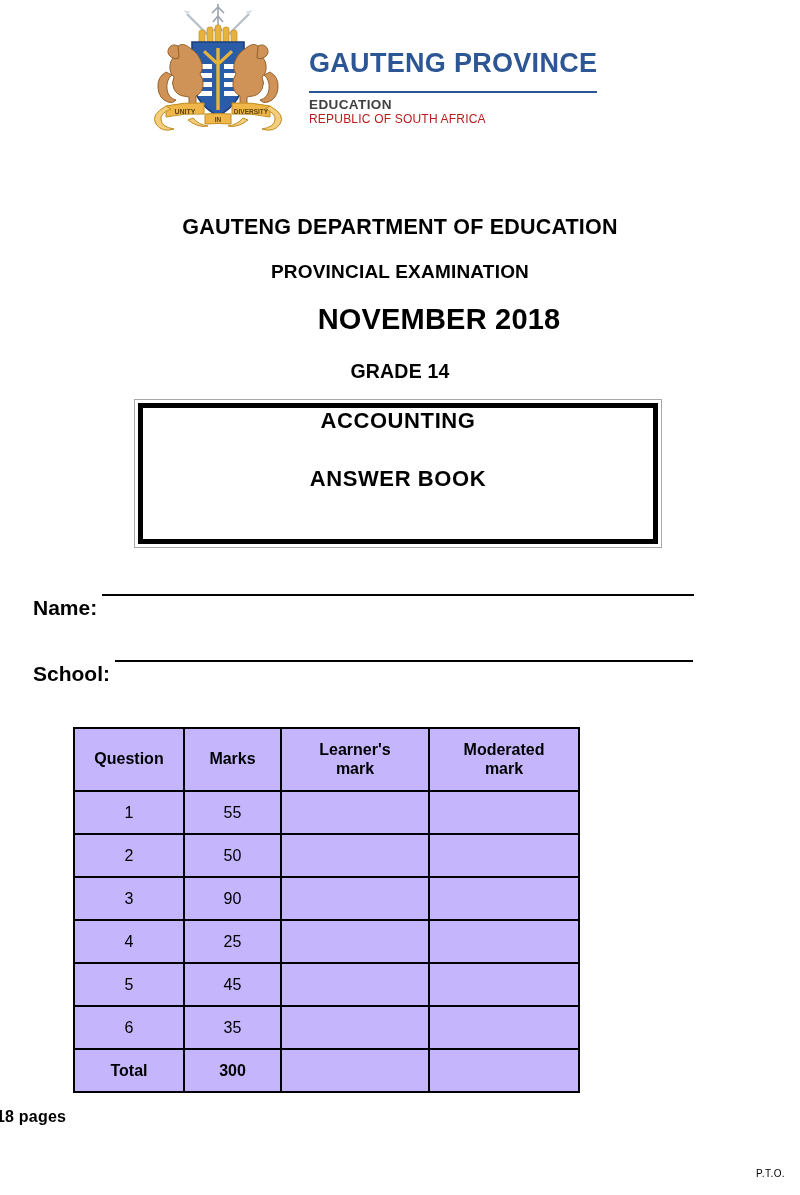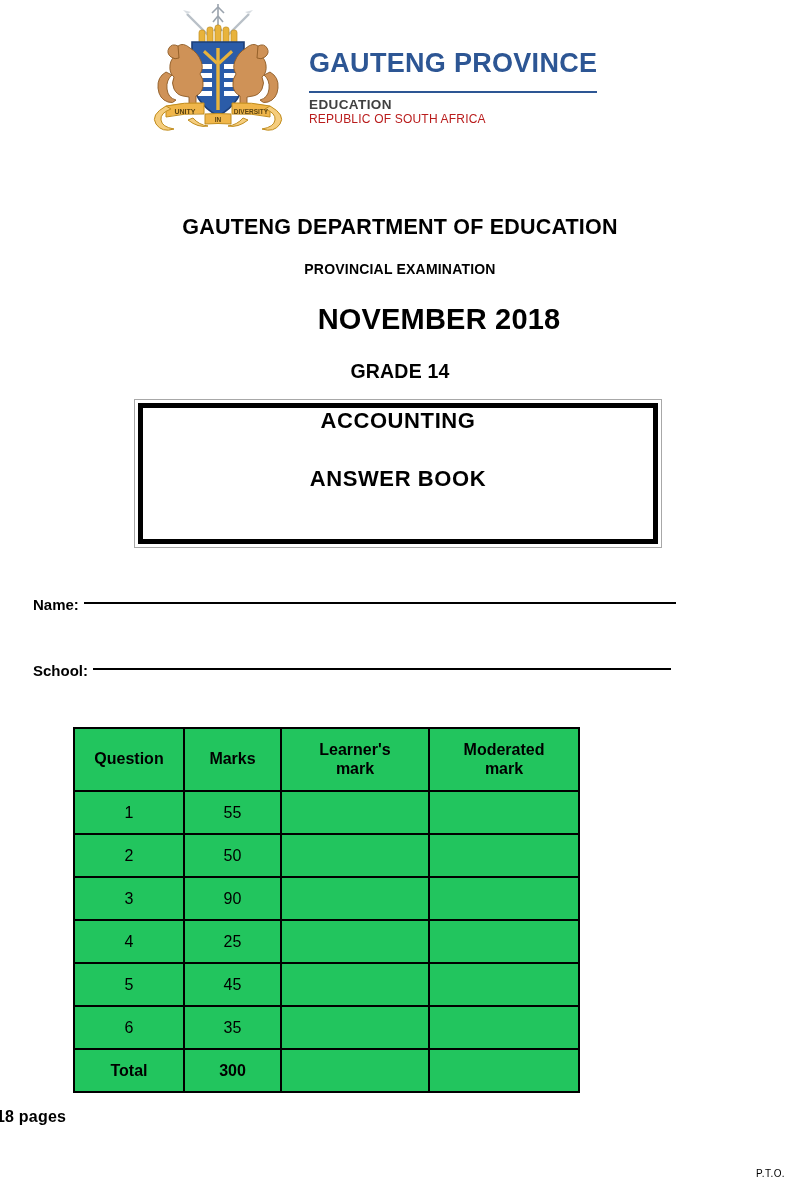--- a/index.html
+++ b/index.html
@@ -64,21 +64,21 @@
 
   
   .heading {
     position: absolute;
     width: 100%;
     text-align: center;
     font-weight: bold;
     color: #000;
   }
   #heading-dept   { top: 215px; font-size: 21.5px; letter-spacing: 0.2px; }
-  #heading-exam   { top: 261px; font-size: 14px; letter-spacing: 0.2px; }
+  #heading-exam   { top: 261px; font-size: 19px; letter-spacing: 0.2px; }
   #heading-month  { top: 303px; font-size: 29px;   letter-spacing: 0.2px; padding-left: 39px; }
   #heading-grade  { top: 360px; font-size: 19.5px; letter-spacing: 0.2px; }
 
   
   #subject-box {
     position: absolute;
     left: 134px;
     top: 399px;
     width: 528px;
     height: 149px;
@@ -105,22 +105,22 @@
     letter-spacing: 0.6px;
     text-align: center;
   }
   #subject-name { margin-bottom: 32px; }
 
   
   .field-row {
     position: absolute;
     left: 33px;
     display: flex;
-    align-items: center;
-    font-size: 15px;
+    align-items: flex-start;
+    font-size: 21px;
     font-weight: bold;
   }
   #field-name   { top: 596px; }
   #field-school { top: 662px; }
   .field-label { white-space: nowrap; }
   .field-rule {
     display: inline-block;
     border-bottom: 2px solid #000;
     height: 0;
     margin-left: 5px;
@@ -130,21 +130,21 @@
   #field-name .field-rule   { width: 592px; }
   #field-school .field-rule { width: 578px; }
 
   
   #marks-table {
     position: absolute;
     left: 73px;
     top: 727px;
     border-collapse: collapse;
     table-layout: fixed;
-    background: #22c55e;
+    background: #c4b5fd;
   }
   #marks-table td, #marks-table th {
     border: 2.5px solid #000;
     font-size: 16px;
     text-align: center;
     vertical-align: middle;
     padding: 0;
     color: #000;
     font-weight: normal;
   }

